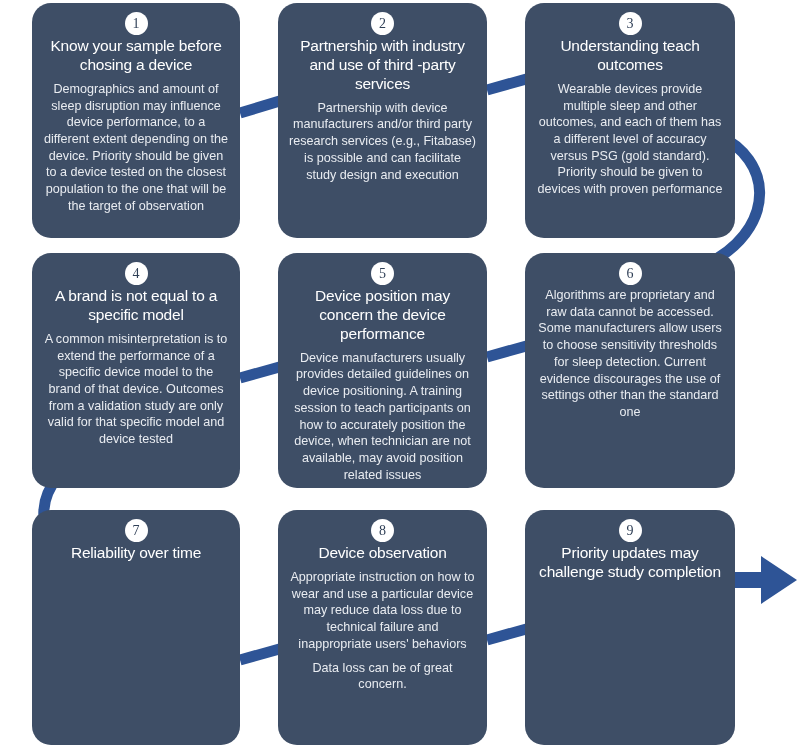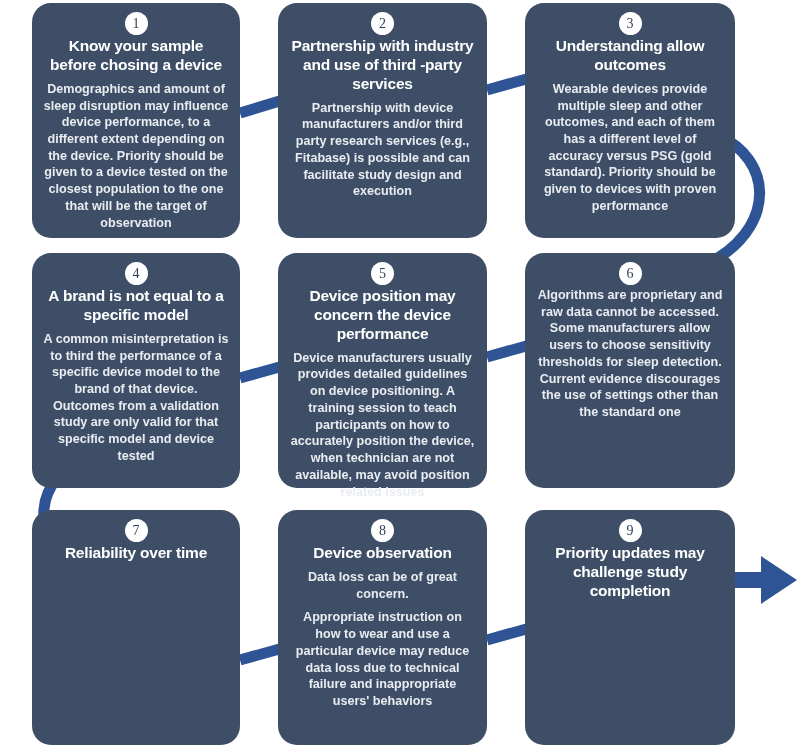--- a/index.html
+++ b/index.html
@@ -46,32 +46,32 @@
     color: #2f3f56;
     font-size: 14px;
     line-height: 23px;
     text-align: center;
     margin: 3px auto 2px auto;
     font-family: "Liberation Serif", serif;
     font-weight: normal;
   }
   .node-title {
     font-size: 15.5px;
-    font-weight: bold;
+    font-weight: normal;
     line-height: 1.22;
     margin: 1px 2px 6px 2px;
     letter-spacing: -0.2px;
     color: #ffffff;
   }
   .node-body {
     font-size: 12.6px;
     line-height: 1.33;
     color: #e9ecf1;
     margin: 0 1px;
-    font-weight: bold;
+    font-weight: normal;
   }
   .node-body p {
     margin: 0 0 7px 0;
   }
   .node-body p:last-child {
     margin-bottom: 0;
   }
 </style>
 </head>
 <body>
@@ -112,31 +112,31 @@
   <div class="node-card" style="left:278px; top:3px; width:209px; height:235px;">
     <div class="node-badge">2</div>
     <div class="node-title">Partnership with industry and use of third -party services</div>
     <div class="node-body">
       <p>Partnership with device manufacturers and/or third party research services (e.g., Fitabase) is possible and can facilitate study design and execution</p>
     </div>
   </div>
 
   <div class="node-card" style="left:525px; top:3px; width:210px; height:235px;">
     <div class="node-badge">3</div>
-    <div class="node-title">Understanding allow outcomes</div>
+    <div class="node-title">Understanding teach outcomes</div>
     <div class="node-body">
       <p>Wearable devices provide multiple sleep and other outcomes, and each of them has a different level of accuracy versus PSG (gold standard). Priority should be given to devices with proven performance</p>
     </div>
   </div>
 
   <div class="node-card" style="left:32px; top:253px; width:208px; height:235px;">
     <div class="node-badge">4</div>
     <div class="node-title">A brand is not equal to a specific model</div>
     <div class="node-body">
-      <p>A common misinterpretation is to third the performance of a specific device model to the brand of that device. Outcomes from a validation study are only valid for that specific model and device tested</p>
+      <p>A common misinterpretation is to extend the performance of a specific device model to the brand of that device. Outcomes from a validation study are only valid for that specific model and device tested</p>
     </div>
   </div>
 
   <div class="node-card" style="left:278px; top:253px; width:209px; height:235px;">
     <div class="node-badge">5</div>
     <div class="node-title">Device position may concern the device performance</div>
     <div class="node-body">
       <p>Device manufacturers usually provides detailed guidelines on device positioning. A training session to teach participants on how to accurately position the device, when technician are not available, may avoid position related issues</p>
     </div>
   </div>
@@ -150,22 +150,22 @@
 
   <div class="node-card" style="left:32px; top:510px; width:208px; height:235px;">
     <div class="node-badge">7</div>
     <div class="node-title">Reliability over time</div>
   </div>
 
   <div class="node-card" style="left:278px; top:510px; width:209px; height:235px;">
     <div class="node-badge">8</div>
     <div class="node-title">Device observation</div>
     <div class="node-body">
+      <p>Appropriate instruction on how to wear and use a particular device may reduce data loss due to technical failure and inappropriate users' behaviors</p>
       <p>Data loss can be of great concern.</p>
-      <p>Appropriate instruction on how to wear and use a particular device may reduce data loss due to technical failure and inappropriate users' behaviors</p>
     </div>
   </div>
 
   <div class="node-card" style="left:525px; top:510px; width:210px; height:235px;">
     <div class="node-badge">9</div>
     <div class="node-title">Priority updates may challenge study completion</div>
   </div>
 
 </div>
 

